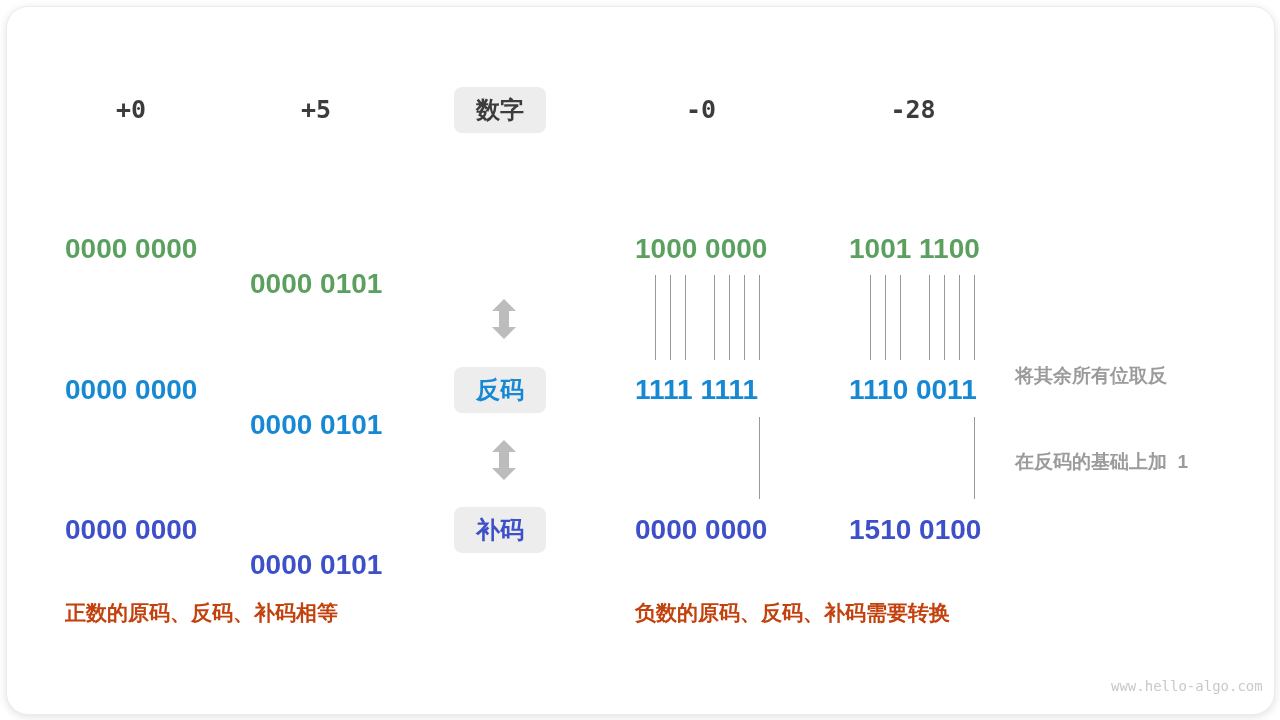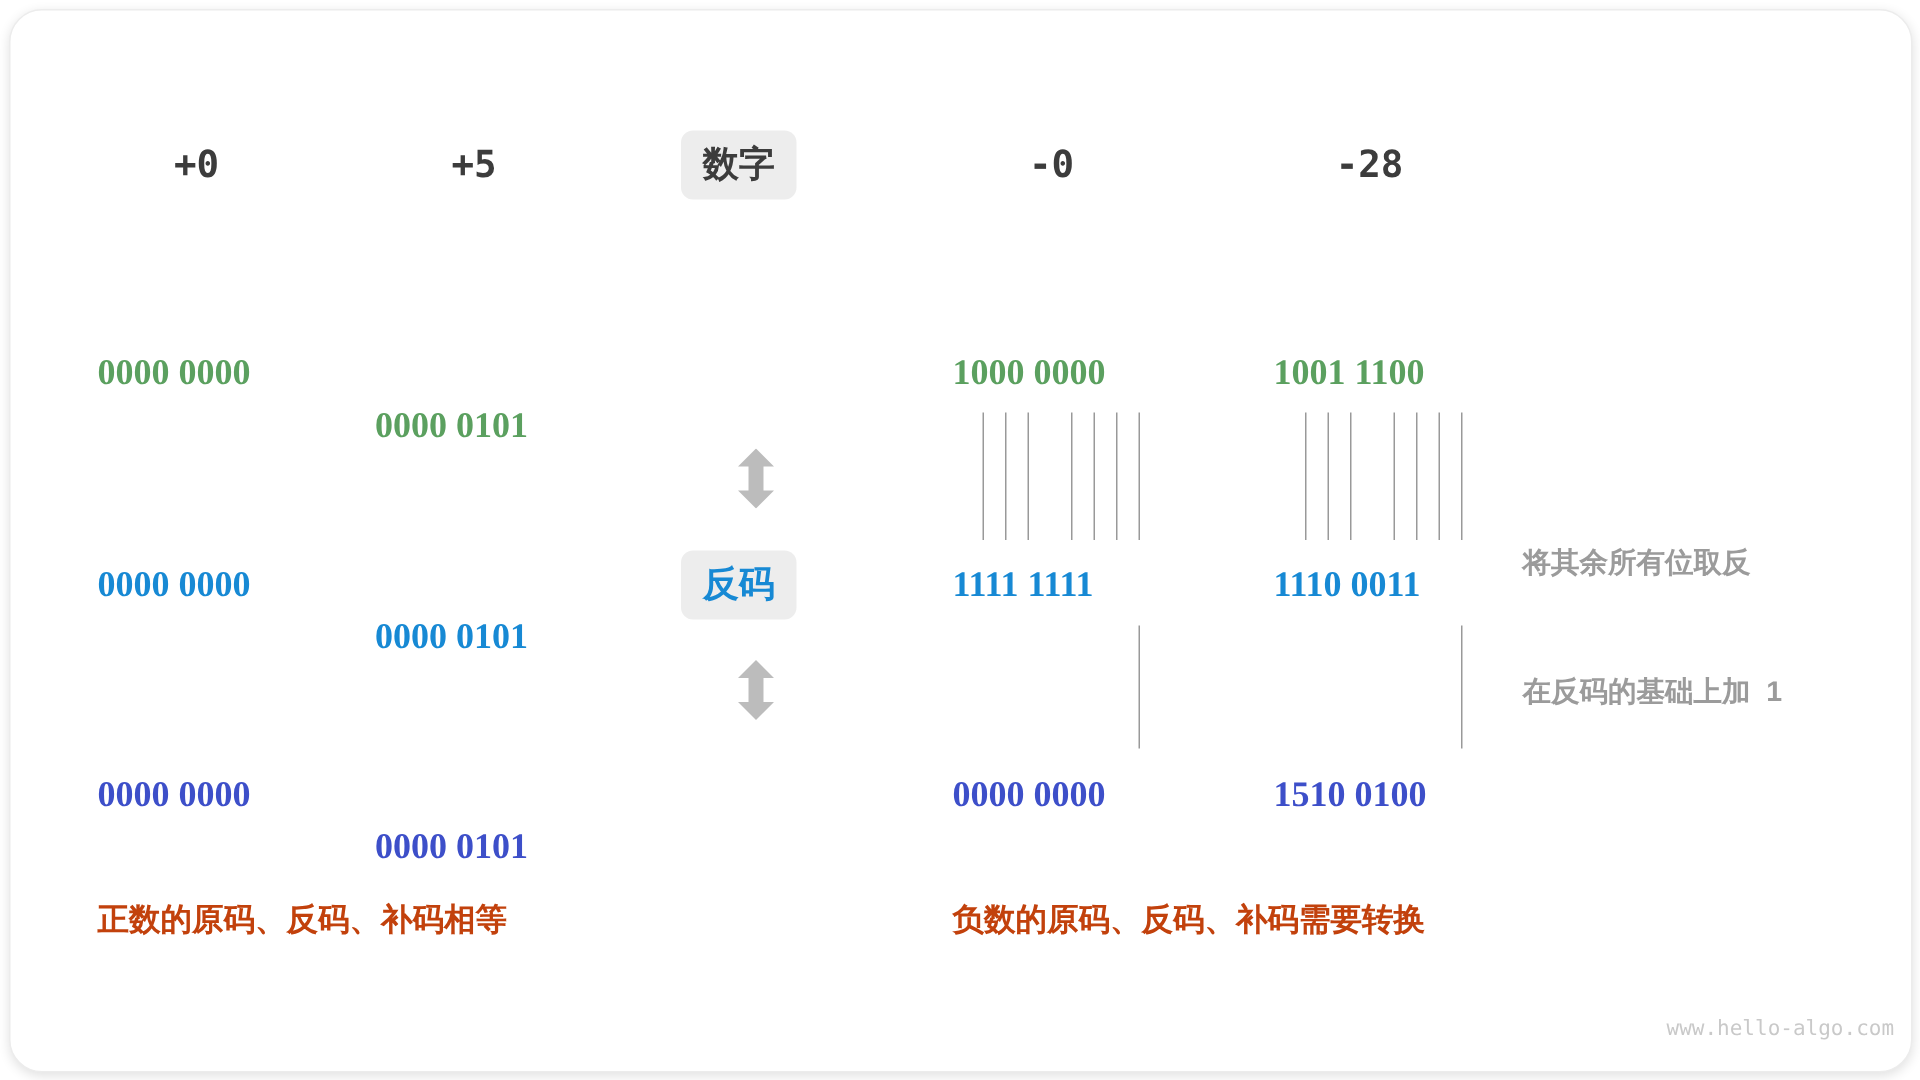--- a/index.html
+++ b/index.html
@@ -27,37 +27,37 @@
     font-family: "DejaVu Sans Mono", monospace;
     font-weight: bold;
     font-size: 25px;
     color: #3c3c3c;
     white-space: pre;
   }
 
   
   .chip {
     position: absolute;
-    left: 447px; width: 77px; height: 46px;
+    left: 447px; width: 92px; height: 46px;
     line-height: 46px;
     background: #ededed;
     border-radius: 8px;
     text-align: center;
     font-weight: bold;
     font-size: 24px;
     color: #3c3c3c;
   }
 
   
   .bin {
     position: absolute;
     height: 28px; line-height: 28px;
-    font-family: Liberation Serif, serif;
+    font-family: Liberation Sans, sans-serif;
     font-weight: bold;
-    font-size: 24px;
+    font-size: 28px;
     white-space: pre;
   }
   .c-green  { color: #5ba05f; }
   .c-blue   { color: #1789d4; }
   .c-indigo { color: #3d4fc9; }
 
   .bin.r1 { top: 228px; }
   .bin.r2 { top: 369px; }
   .bin.r3 { top: 509px; }
   .x1 { left: 58px; }
@@ -157,20 +157,21 @@
   <div class="vline g2" style="left:967px"></div>
 
   <svg class="arrow-svg a2" viewBox="0 0 26 40">
     <polygon points="13,0 25,12 18,12 18,28 25,28 13,40 1,28 8,28 8,12 1,12" fill="#bcbcbc"></polygon>
   </svg>
 
   <div class="note" style="left:1008px; top:437px">在反码的基础上加  1</div>
 
   <span class="bin r3 x1 c-indigo">0000 0000</span>
   <span class="bin r3 x2 c-indigo">0000 0101</span>
+  <div class="chip c-indigo" style="top:500px">补码</div>
   <span class="bin r3 x4 c-indigo">0000 0000</span>
   <span class="bin r3 x5 c-indigo">1510 0100</span>
 
   <div class="caption" style="left:58px">正数的原码、反码、补码相等</div>
   <div class="caption" style="left:628px">负数的原码、反码、补码需要转换</div>
 
   <div class="watermark">www.hello-algo.com</div>
 
 </div>
 

